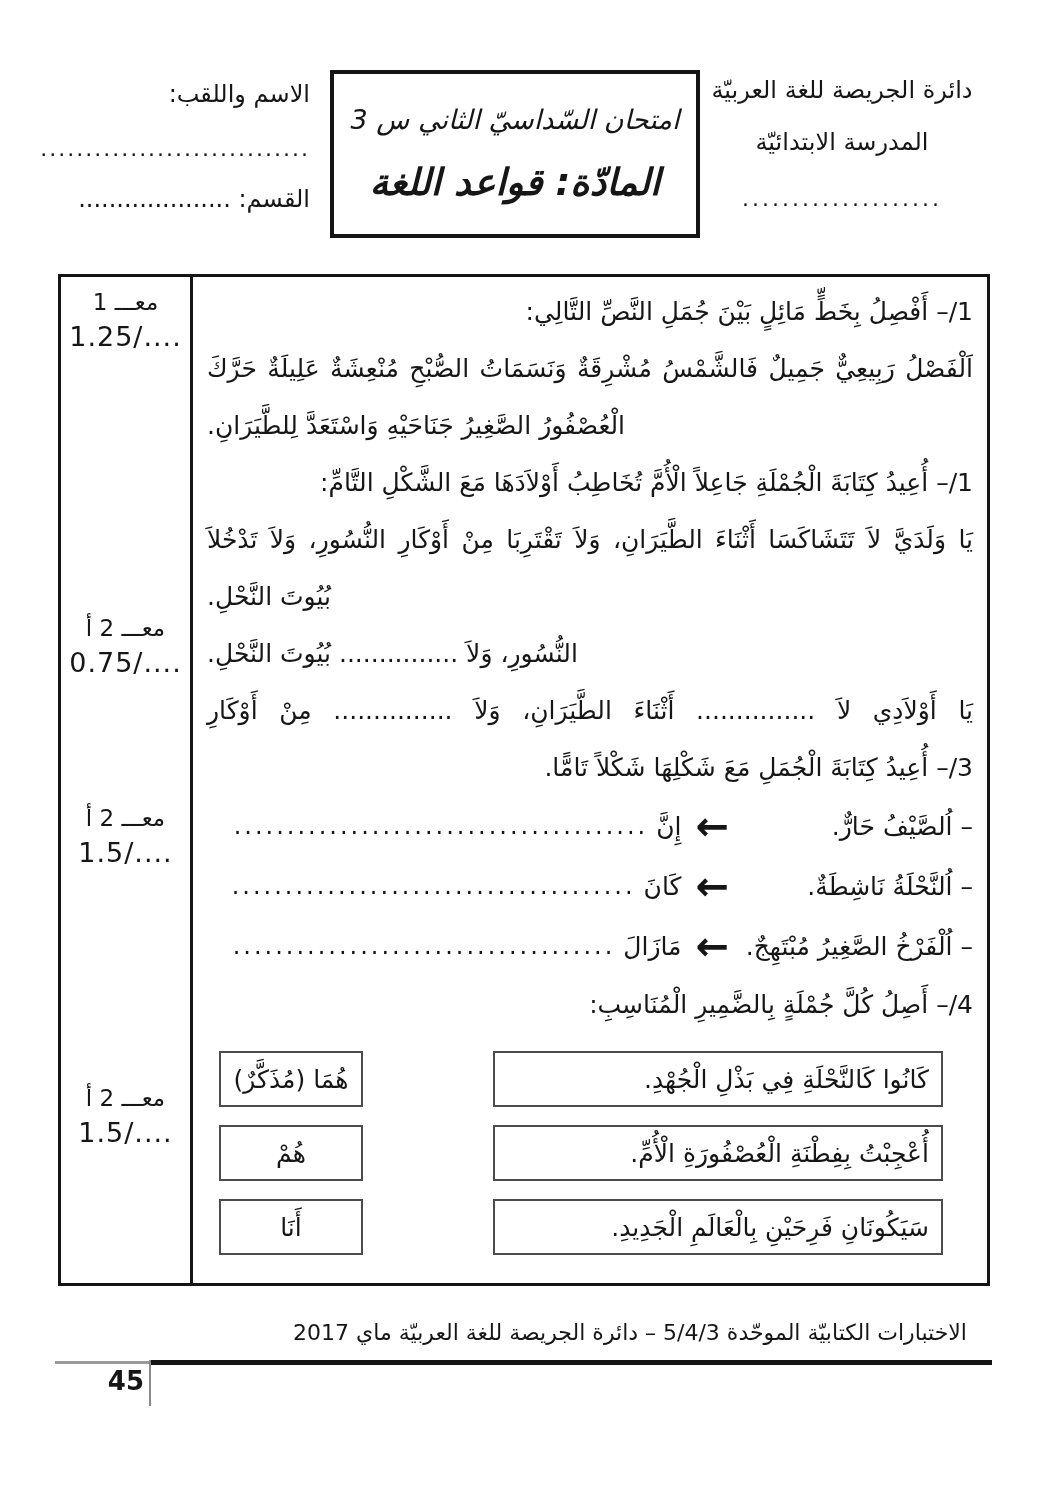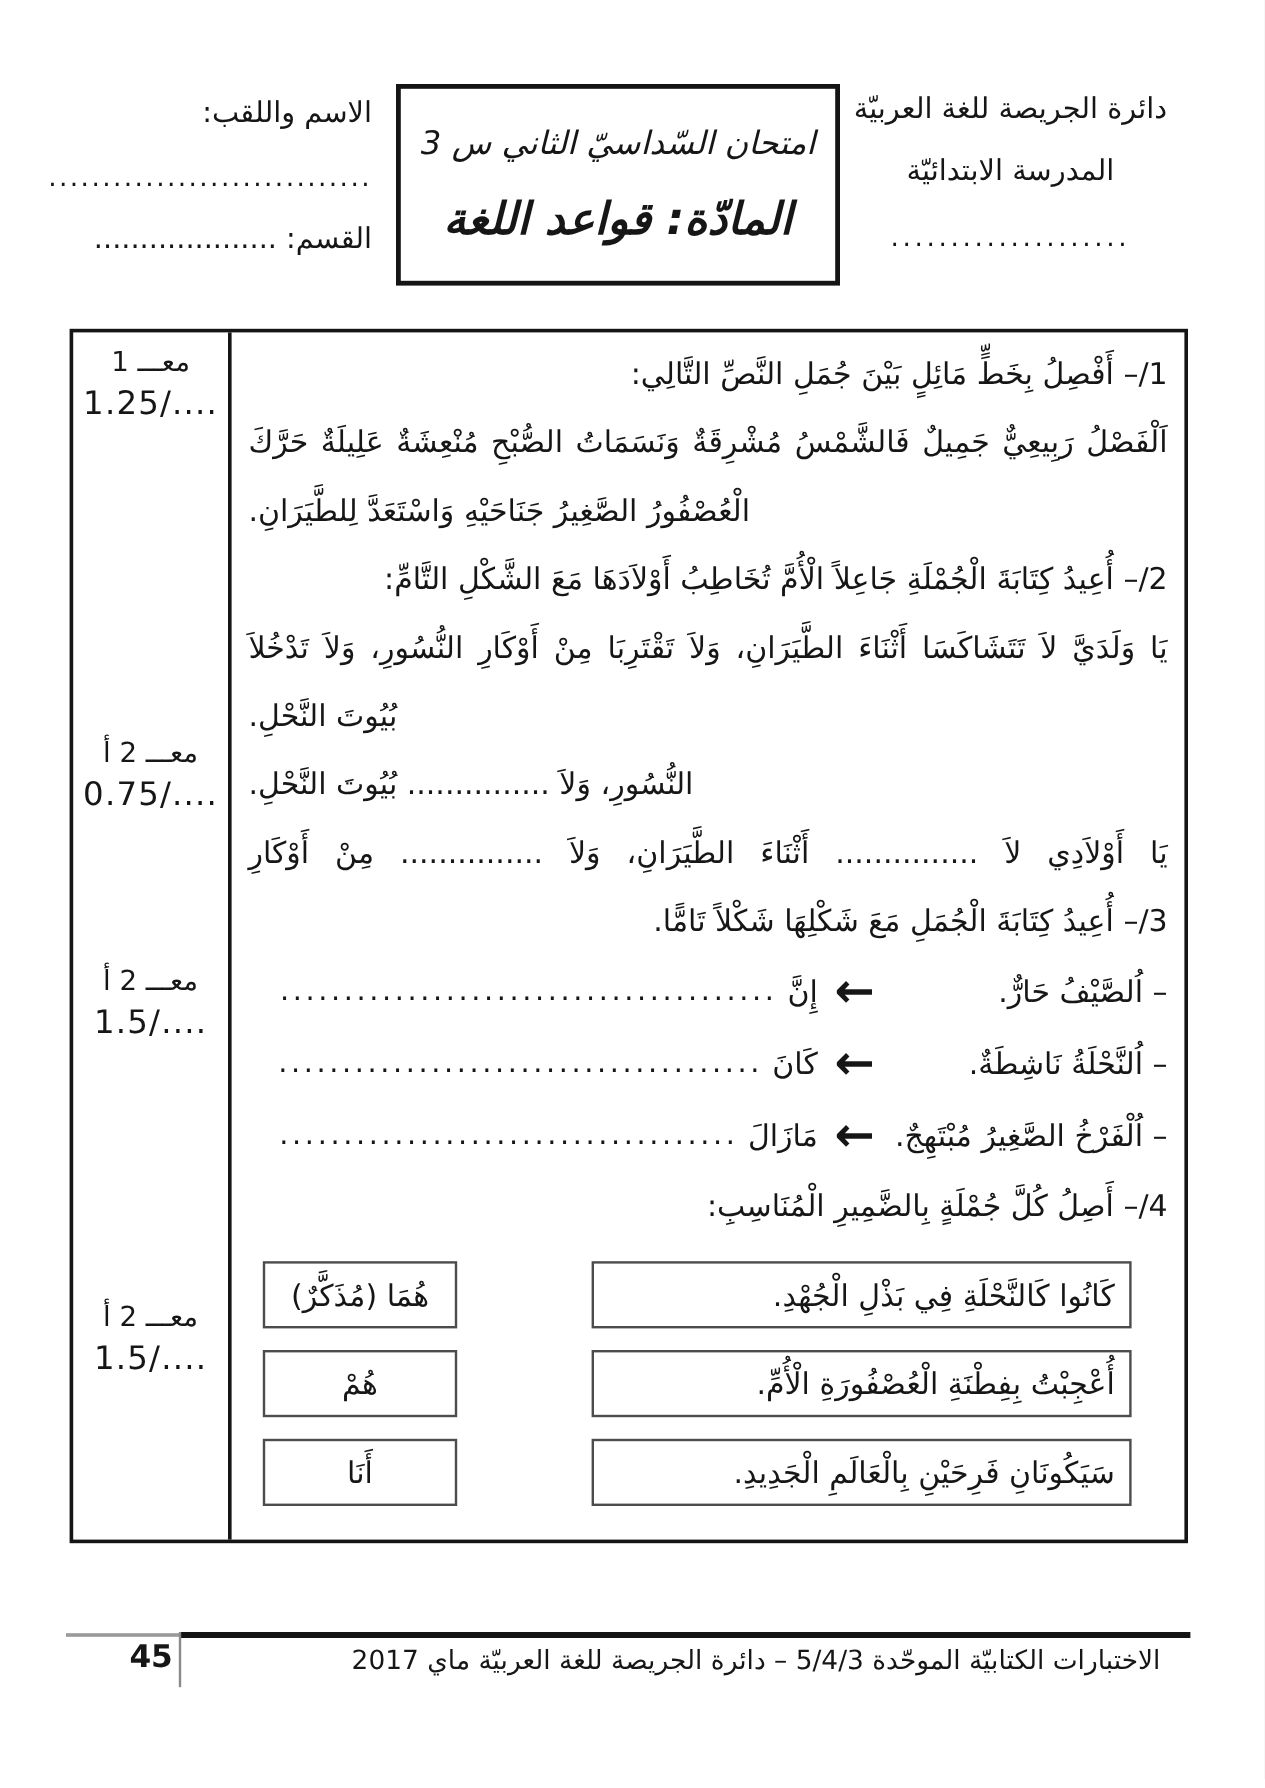--- a/index.html
+++ b/index.html
@@ -59,30 +59,30 @@
   .q3-starter { white-space:nowrap; margin-left:8px; }
   .q3-dots { flex:1 1 auto; overflow:hidden; white-space:nowrap; letter-spacing:3px; margin-left:22px; font-size:24px; }
   
   .q4-row { display:flex; direction:rtl; justify-content:space-between; height:56px; margin-top:18px; }
   .q4-sentence {
     width:450px; box-sizing:border-box; border:2px solid #4c4c4c;
     margin-right:30px; display:flex; align-items:center;
     padding:0 12px; white-space:nowrap;margin-left:31px;
   }
   .q4-pronoun {
-    width:162px; box-sizing:border-box; border:2px solid #4c4c4c;
+    width:144px; box-sizing:border-box; border:2px solid #4c4c4c;
     margin-left:12px; display:flex; align-items:center; justify-content:center;
     white-space:nowrap;
   }
   
   .f-line-gray  { position:absolute; left:55px;  top:1361px; width:95px;  height:3px; background:#9a9a9a; }
   .f-line-black { position:absolute; left:150px; top:1360px; width:842px; height:5px; background:#141414; }
   .f-vline      { position:absolute; left:149px; top:1360px; width:2px; height:46px; background:#8a8a8a; }
   .f-page  { position:absolute; left:98px; top:1366px; width:46px; text-align:right; font-size:26px; font-weight:bold; }
-  .f-text  { position:absolute; left:270px; top:1372px; width:720px; direction:rtl; text-align:center; font-size:22px; }
+  .f-text  { position:absolute; left:270px; top:1320px; width:720px; direction:rtl; text-align:center; font-size:22px; }
 </style>
 </head>
 <body>
 
 <div class="page">
 
   <div class="hdr-right">
     <div>دائرة الجريصة للغة العربيّة</div>
     <div class="l2">المدرسة الابتدائيّة</div>
     <div class="dots">....................</div>
@@ -119,21 +119,21 @@
         <div class="scr">1.5/....</div>
       </div>
     </div>
 
     <div class="content">
 
       <div class="q-title">1/– أَفْصِلُ بِخَطٍّ مَائِلٍ بَيْنَ جُمَلِ النَّصِّ التَّالِي:</div>
       <div class="t-line just">اَلْفَصْلُ رَبِيعِيٌّ جَمِيلٌ فَالشَّمْسُ مُشْرِقَةٌ وَنَسَمَاتُ الصُّبْحِ مُنْعِشَةٌ عَلِيلَةٌ حَرَّكَ</div>
       <div class="t-line rt">الْعُصْفُورُ الصَّغِيرُ جَنَاحَيْهِ وَاسْتَعَدَّ لِلطَّيَرَانِ.</div>
 
-      <div class="q-title">2/– أُعِيدُ كِتَابَةَ الْجُمْلَةِ جَاعِلاً الْأُمَّ تُخَاطِبُ أَوْلاَدَهَا مَعَ الشَّكْلِ التَّامِّ:</div>
+      <div class="q-title">1/– أُعِيدُ كِتَابَةَ الْجُمْلَةِ جَاعِلاً الْأُمَّ تُخَاطِبُ أَوْلاَدَهَا مَعَ الشَّكْلِ التَّامِّ:</div>
       <div class="t-line just">يَا وَلَدَيَّ لاَ تَتَشَاكَسَا أَثْنَاءَ الطَّيَرَانِ، وَلاَ تَقْتَرِبَا مِنْ أَوْكَارِ النُّسُورِ، وَلاَ تَدْخُلاَ</div>
       <div class="t-line rt">بُيُوتَ النَّحْلِ.</div>
       <div class="t-line rt">النُّسُورِ، وَلاَ ............... بُيُوتَ النَّحْلِ.</div>
       <div class="t-line just">يَا أَوْلاَدِي لاَ ............... أَثْنَاءَ الطَّيَرَانِ، وَلاَ ............... مِنْ أَوْكَارِ</div>
 
       <div class="q-title">3/– أُعِيدُ كِتَابَةَ الْجُمَلِ مَعَ شَكْلِهَا شَكْلاً تَامًّا.</div>
 
       <div class="q3-row">
         <span class="q3-sentence">– اُلصَّيْفُ حَارٌّ.</span>
         <span class="q3-arrow">←</span>

